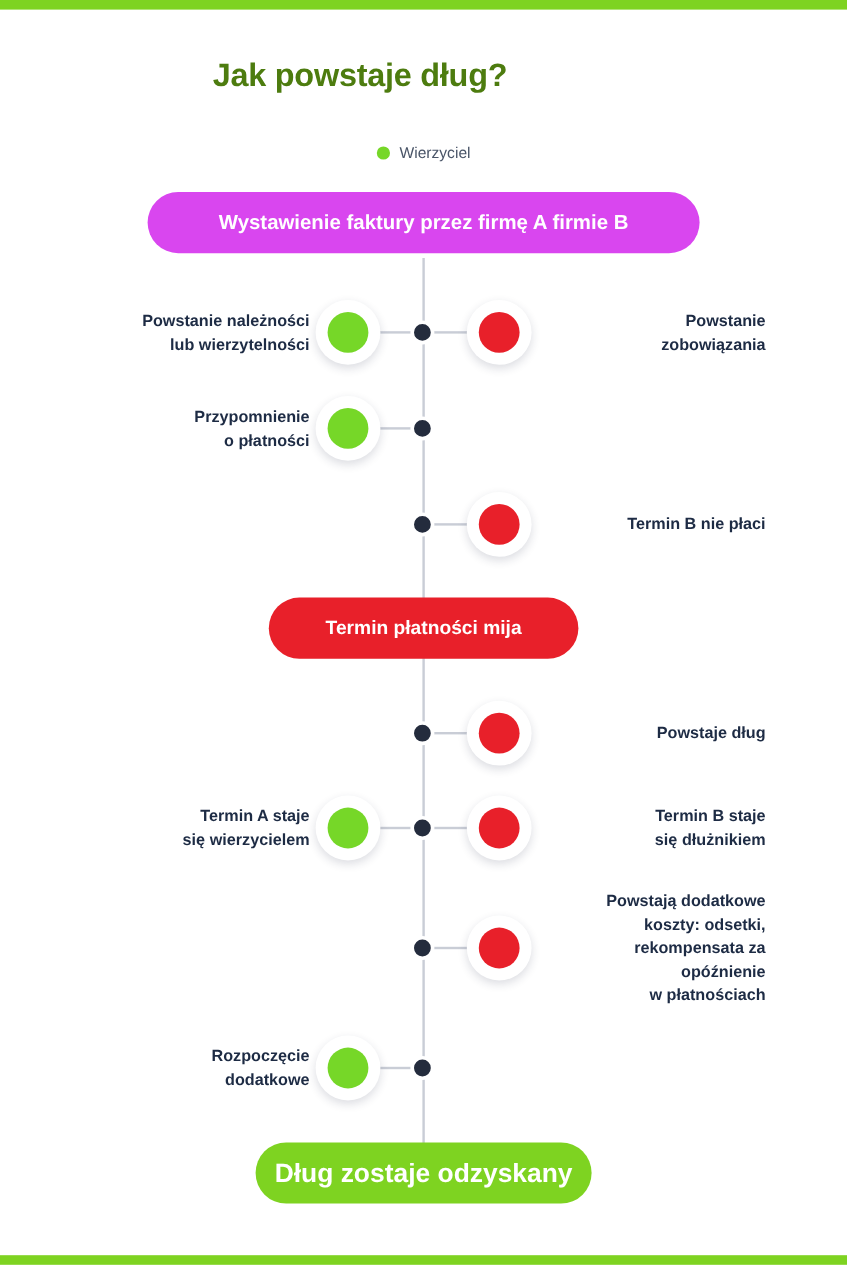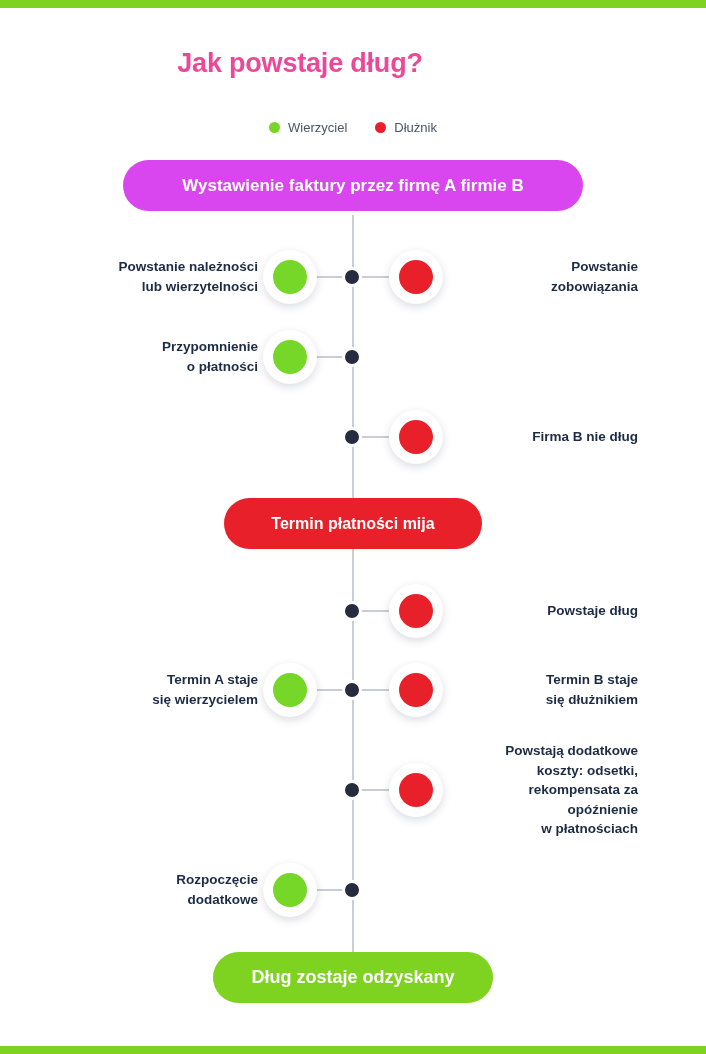--- a/index.html
+++ b/index.html
@@ -30,32 +30,33 @@
     background: #7ed321;
   }
   .title {
     position: absolute;
     top: 48px;
     left: 0;
     width: 600px;
     text-align: center;
     font-size: 27px;
     font-weight: bold;
-    color: #ec4899;
+    color: #4d7c0f;
     letter-spacing: -0.2px;
   }
   .legend {
     position: absolute;
     top: 120px;
     left: 0;
     width: 706px;
     display: flex;
     justify-content: center;
     align-items: center;
     gap: 28px;
+    flex-direction: column;
   }
   .legend-item {
     display: flex;
     align-items: center;
     gap: 8px;
     font-size: 13px;
     color: #4a5568;
   }
   .legend-dot {
     width: 11px;
@@ -101,21 +102,21 @@
     width: 258px;
     height: 51px;
     background: #e8202a;
     font-size: 16px;
   }
   .pill-green {
     top: 952px;
     width: 280px;
     height: 51px;
     background: #7ed321;
-    font-size: 18px;
+    font-size: 22px;
   }
 
   
   .row {
     position: absolute;
     left: 0;
     width: 706px;
     height: 0;
   }
   .node-circle {
@@ -235,21 +236,21 @@
   <div class="label left">Przypomnienie
 o płatności</div>
 </div>
 
 <div class="row" style="top:437px">
   <div class="connector to-right"></div>
   <div class="spine-dot"></div>
   <div class="node-circle red right">
       <span class="inner"></span>
     </div>
-  <div class="label right">Firma B nie dług</div>
+  <div class="label right">Termin B nie płaci</div>
 </div>
 
 <div class="pill pill-red">Termin płatności mija</div>
 
 <div class="row" style="top:611px">
   <div class="connector to-right"></div>
   <div class="spine-dot"></div>
   <div class="node-circle red right">
       <span class="inner"></span>
     </div>

